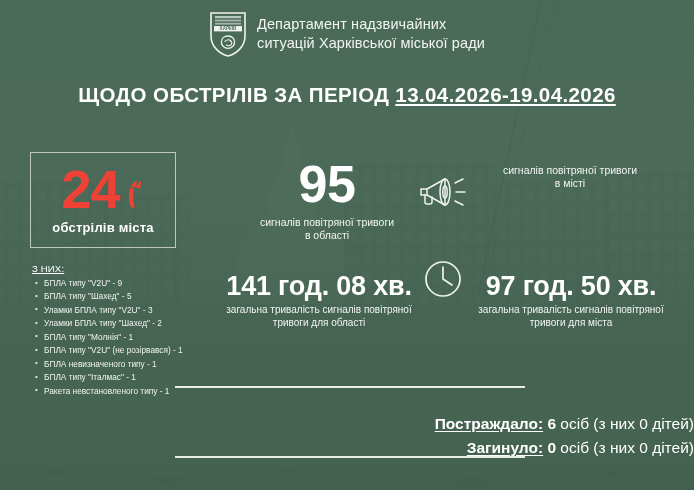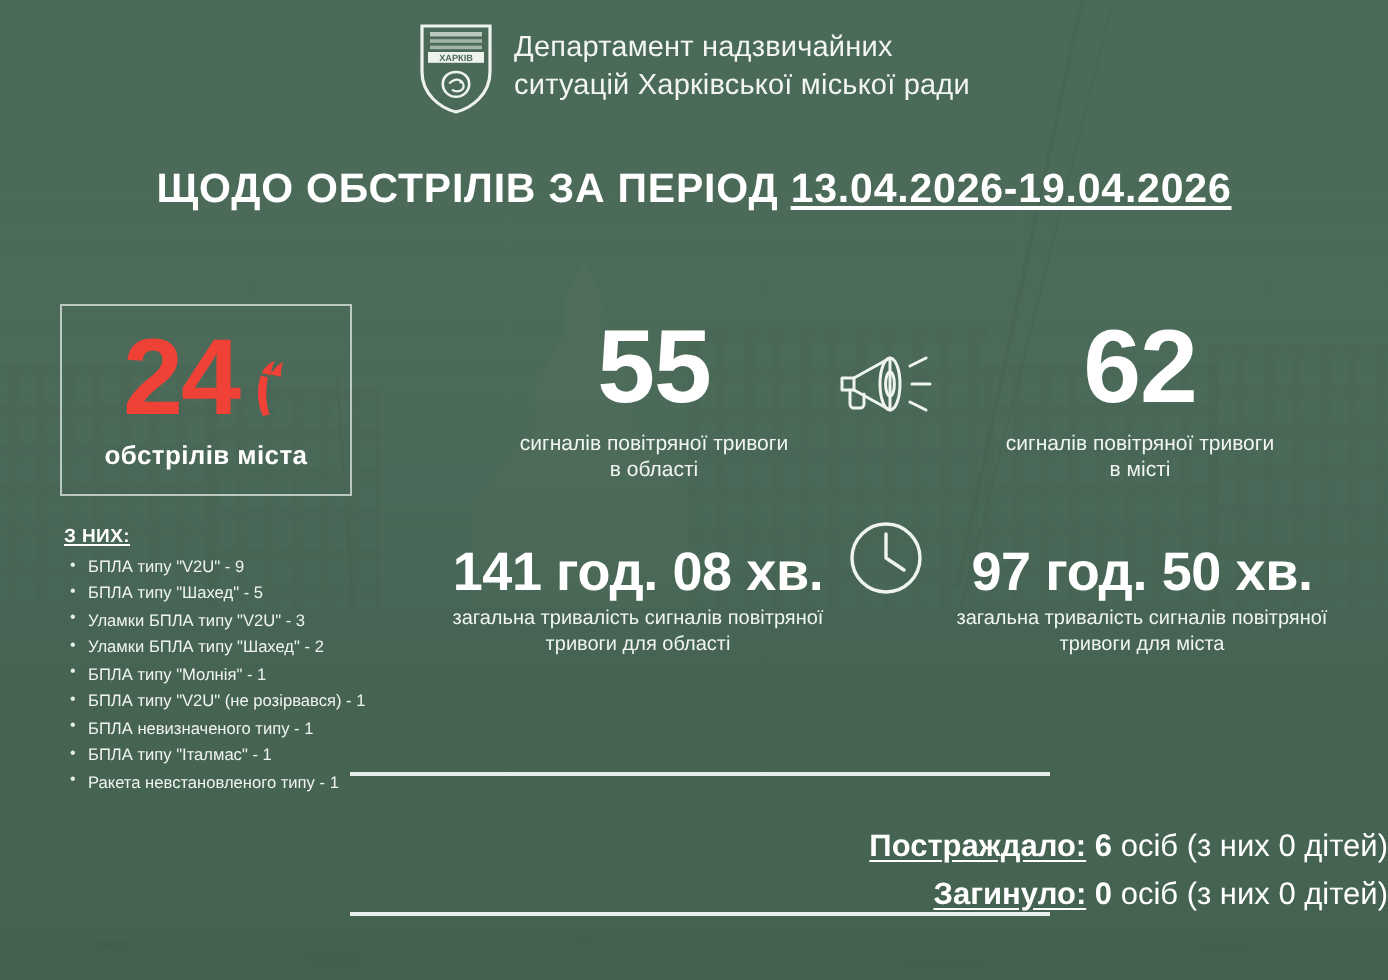--- a/index.html
+++ b/index.html
@@ -101,21 +101,21 @@
     letter-spacing:-1px;
   }
   .bomb-icon{ width:22px; height:32px; margin-left:1px; margin-top:6px; }
   .strikes-cap{
     margin-top:5px; font-size:13px; font-weight:700; color:#ffffff; letter-spacing:.2px;
   }
 
   
   .breakdown{ position:absolute; left:32px; top:263px; width:210px; }
   .breakdown h3{
-    font-size:9.5px; font-weight:700; color:#ffffff; letter-spacing:.2px;
+    font-size:9.5px; font-weight:400; color:#ffffff; letter-spacing:.2px;
     text-decoration:underline; text-underline-offset:1px; margin-bottom:3px;
   }
   .breakdown ul{ list-style:none; }
   .breakdown li{
     font-size:8.3px; line-height:1.62; color:#f0f4f0; padding-left:12px; position:relative;
     white-space:nowrap;
   }
   .breakdown li::before{
     content:"•"; position:absolute; left:3px; top:-.5px; font-size:8px; color:#e7ede8;
   }
@@ -234,21 +234,21 @@
         <li>Уламки БПЛА типу "Шахед" - 2</li>
         <li>БПЛА типу "Молнія" - 1</li>
         <li>БПЛА типу "V2U" (не розірвався) - 1</li>
         <li>БПЛА невизначеного типу - 1</li>
         <li>БПЛА типу "Італмас" - 1</li>
         <li>Ракета невстановленого типу - 1</li>
       </ul>
     </div>
 
     <div class="stat" id="stat-alarms-oblast">
-      <div class="big">55</div>
+      <div class="big">95</div>
       <div class="cap">
         <div>сигналів повітряної тривоги</div>
         <div>в області</div>
       </div>
     </div>
 
     <span class="megaphone-icon">
       <svg viewBox="0 0 54 46" width="54" height="46" aria-hidden="true">
         <g fill="none" stroke="#eef4ee" stroke-width="1.5" stroke-linejoin="round" stroke-linecap="round">
           <path d="M4 19 h6 l18 -10 v26 l-18 -10 H4 z"></path>
@@ -257,21 +257,20 @@
           <ellipse cx="28" cy="22" rx="5" ry="13"></ellipse>
           <ellipse cx="28" cy="22" rx="2.2" ry="6"></ellipse>
           <path d="M38 13 l8 -4"></path>
           <path d="M39 22 h9"></path>
           <path d="M38 31 l8 4"></path>
         </g>
       </svg>
     </span>
 
     <div class="stat" id="stat-alarms-city">
-      <div class="big">62</div>
       <div class="cap">
         <div>сигналів повітряної тривоги</div>
         <div>в місті</div>
       </div>
     </div>
 
     <div class="dur" id="dur-oblast">
       <div class="big">141 год. 08 хв.</div>
       <div class="cap">
         <div>загальна тривалість сигналів повітряної</div>

